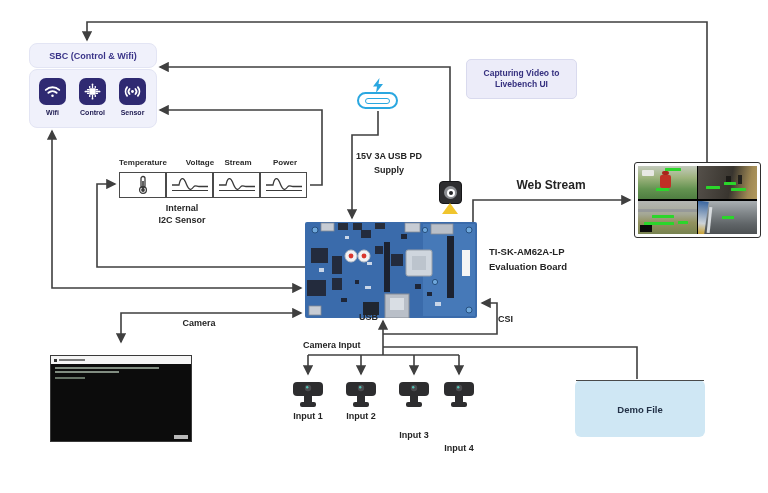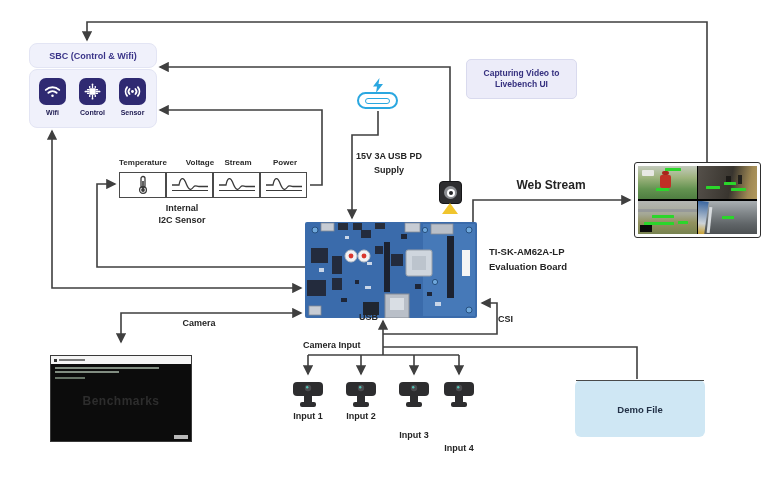--- a/index.html
+++ b/index.html
@@ -318,21 +318,20 @@
   </div>
 
   <div id="terminal" class="abs">
     <div id="term-bar">
         <div class="dot"></div>
         <div class="t"></div>
       </div>
     <div class="tline" style="top:11px;width:104px;"></div>
     <div class="tline" style="top:15px;width:64px;"></div>
     <div class="tline" style="top:21px;width:30px;background:#7d8d7d;"></div>
-    <div id="term-watermark">Benchmarks</div>
     <div id="term-chip"></div>
   </div>
 
   <div id="monitor" class="abs">
     <div id="mon-screen">
       <div class="quad" id="q-tl">
         <div class="blob" style="left:4px;top:4px;width:12px;height:6px;background:#e8e8e4;border-radius:1px;"></div>
         <div class="blob" style="left:22px;top:9px;width:11px;height:13px;background:#c03026;border-radius:2px;"></div>
         <div class="blob" style="left:24px;top:5px;width:7px;height:4px;background:#a8251c;border-radius:2px;"></div>
         <div class="gbar" style="left:27px;top:2px;width:16px;"></div>

